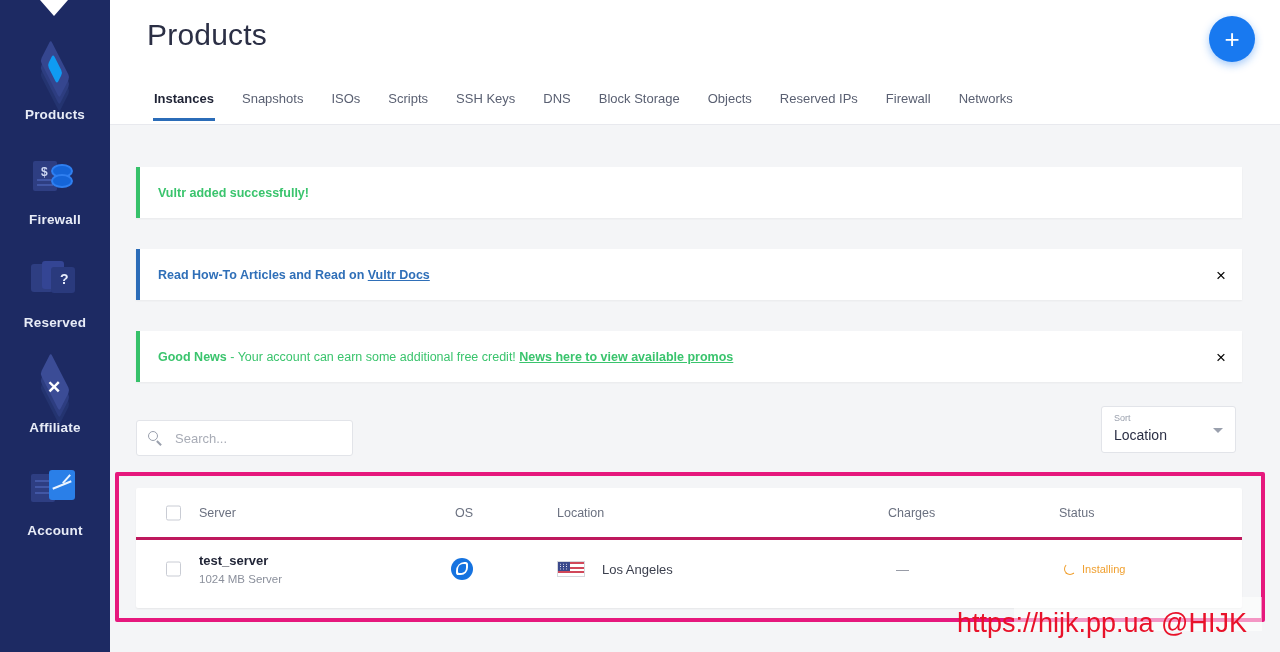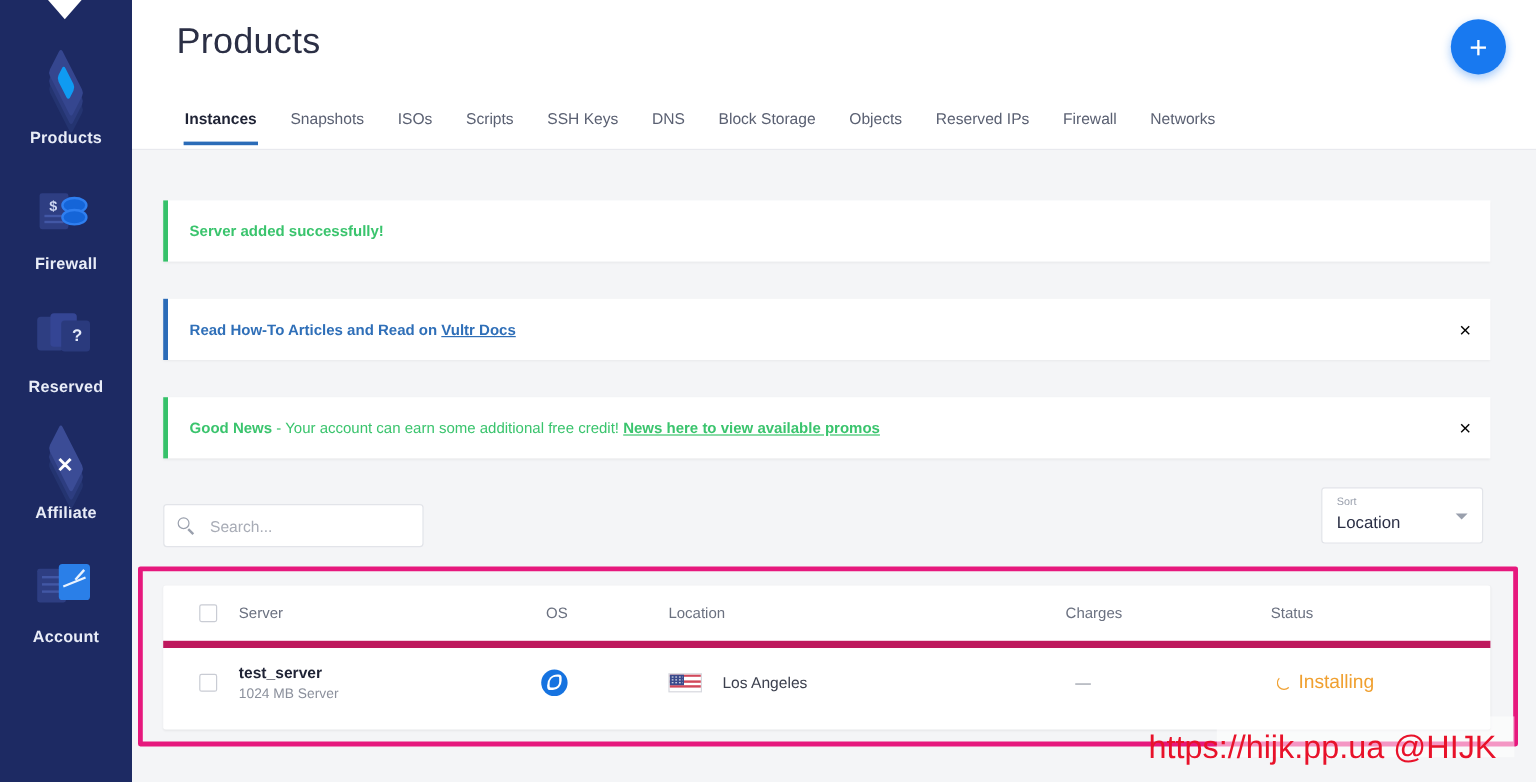--- a/index.html
+++ b/index.html
@@ -179,21 +179,21 @@
     z-index:3; pointer-events:none;
   }
 
   
   .table-card {
     position:absolute; left:26px; top:363px;
     width:1106px; height:120px;
     background:#ffffff; border-radius:2px;
     box-shadow: 0 1px 2px rgba(0,0,0,.06);
   }
-  .thead { height:52px; border-bottom:6px solid #be185d; position:relative; }
+  .thead { height:52px; border-bottom:3px solid #be185d; position:relative; }
   .trow  { height:58px; position:relative; }
   .cbx {
     position:absolute; left:30px; top:50%; transform:translateY(-50%);
     width:15px; height:15px; border:1px solid #c9ccd4; border-radius:2px;
     background:#fff; cursor:pointer;
   }
   .col-h { position:absolute; top:50%; transform:translateY(-50%); font-size:12.5px; color:#6b7180; }
   .c-server   { left:63px; }
   .c-os       { left:319px; }
   .c-location { left:421px; }
@@ -231,21 +231,21 @@
   }
   .loc-txt { position:absolute; left:466px; top:50%; transform:translateY(-50%); font-size:13px; color:#3b3f4d; }
   .charges-txt { position:absolute; left:760px; top:50%; transform:translateY(-50%); font-size:13px; color:#8b909c; }
 
   .status-wrap { position:absolute; left:928px; top:50%; transform:translateY(-50%); display:flex; align-items:center; }
   .spinner {
     width:12px; height:12px; border-radius:50%;
     border:1.7px solid #f0a030; border-top-color:transparent; border-right-color:transparent;
     margin-right:6px;
   }
-  .status-txt { font-size:16px; color:#f0a030; }
+  .status-txt { font-size:11px; color:#f0a030; }
 
   
   .wm-blue {
     position:absolute; left:1018px; top:600px;
     font-size:19px; color:#2b6cb8; opacity:.45; white-space:nowrap;
     font-family:"Liberation Sans", sans-serif;
     z-index:6;
   }
   .wm-blue-bg {
     position:absolute; left:1014px; top:597px; width:248px; height:34px;
@@ -344,21 +344,21 @@
         <div class="tab">Networks</div>
       </div>
     </div>
 
     <div class="fab">+</div>
 
     <div class="content">
 
       <div class="banner banner1 b-green">
         <div class="bar"></div>
-        <div class="txt">Server added successfully!</div>
+        <div class="txt">Vultr added successfully!</div>
       </div>
 
       <div class="banner banner2 b-blue">
         <div class="bar"></div>
         <div class="txt">
           <span>Read How-To Articles and Read on </span><a href="#">Vultr Docs</a>
         </div>
         <div class="close">×</div>
       </div>
 

